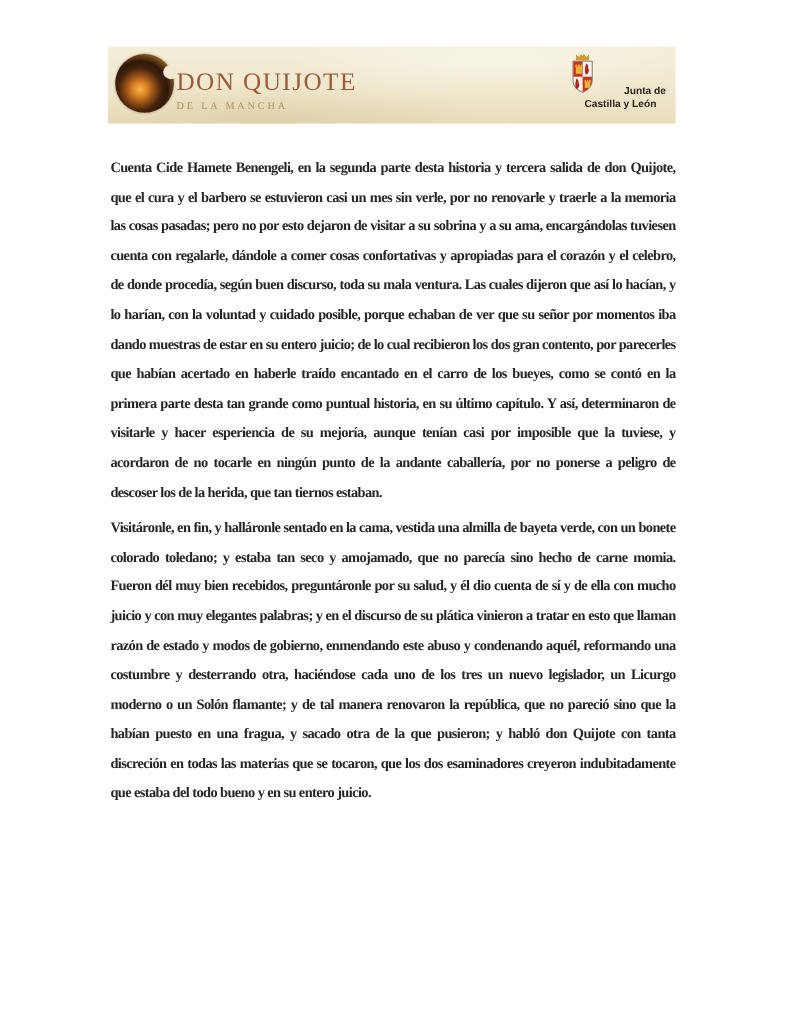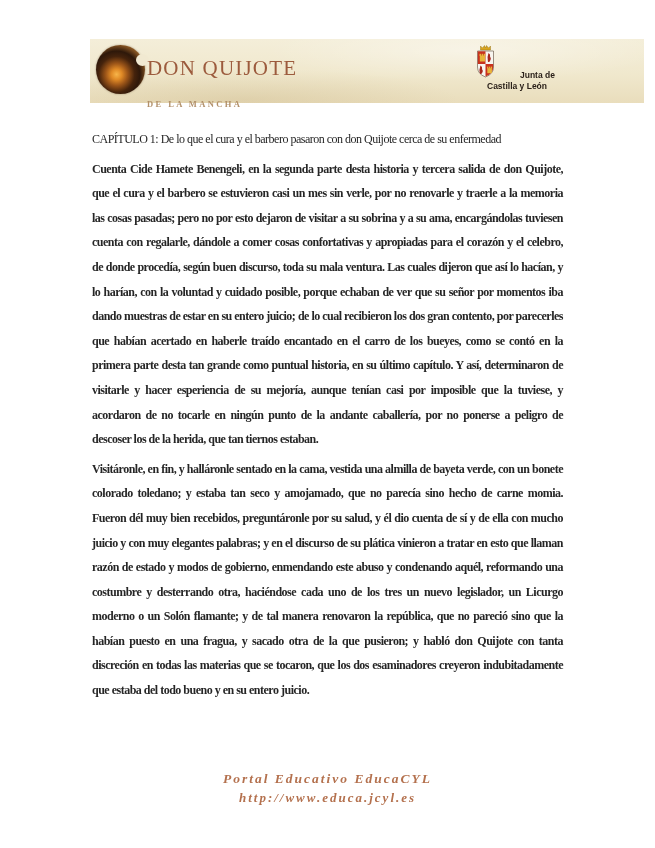--- a/index.html
+++ b/index.html
@@ -4,21 +4,21 @@
 <style>
   * { margin:0; padding:0; box-sizing:border-box; }
   html,body { background:#ffffff; }
   .page {
     position:relative; width:655px; height:848px; background:#ffffff;
     font-family:"Liberation Serif", serif; overflow:hidden;
   }
 
   
   .banner {
-    position:absolute; left:90px; top:39px; width:554px; height:64px;
+    position:absolute; left:90px; top:39px; width:473px; height:64px;
     background:
       radial-gradient(ellipse 60% 80% at 68% 18%, rgba(255,255,255,.40), transparent 60%),
       radial-gradient(ellipse 55% 70% at 28% 95%, rgba(185,160,105,.22), transparent 70%),
       linear-gradient(180deg, #f4eed9 0%, #f0e8cd 55%, #e9ddbc 100%);
   }
   .seal {
     position:absolute; left:6px; top:6px; width:49px; height:49px; border-radius:50%;
     background: radial-gradient(circle at 42% 60%,
       #f7b54a 0%, #e08a26 13%, #9c5518 27%, #45230c 44%,
       #2e180a 57%, #7c4d1f 71%, #a06a2c 81%, #5a3312 91%, #6b3d16 100%);
@@ -27,21 +27,21 @@
   .seal-notch {
     position:absolute; right:-4px; top:9px; width:13px; height:12px; border-radius:50%;
     background:#f1e9d1;
   }
   .title-block { position:absolute; left:57px; top:17px; }
   .banner-title {
     font-size:21px; letter-spacing:1.2px; color:#9c5b3d; font-weight:normal;
     font-family:"Liberation Serif", serif;
   }
   .banner-subtitle {
-    margin-top:18px; font-size:8.5px; letter-spacing:2.4px; color:#b2906a;font-weight:bold;
+    margin-top:2px; font-size:8.5px; letter-spacing:2.4px; color:#b2906a;
   }
 
   .junta { position:absolute; left:385px; top:4px; width:86px; height:56px; }
   .coat { position:absolute; left:0px; top:2px; width:21px; height:33px; }
   .junta-l1, .junta-l2 {
     position:absolute; font-family:"Liberation Sans", sans-serif;
     font-weight:bold; color:#2b211a; white-space:nowrap;
   }
   .junta-l1 { left:45px; top:27px; font-size:8.5px; }
   .junta-l2 { left:12px; top:38px; font-size:8.5px; }
@@ -92,23 +92,18 @@
         <rect x="11.6" y="21.6" width="1.3" height="2" fill="#e8b53a"></rect>
         <rect x="13.5" y="21.6" width="1.3" height="2" fill="#e8b53a"></rect>
         <rect x="15.4" y="21.6" width="1.2" height="2" fill="#e8b53a"></rect>
       </svg>
       <div class="junta-l1">Junta de</div>
       <div class="junta-l2">Castilla y León</div>
     </div>
   </div>
 
   <div class="content">
-    <p>CAPÍTULO 1: De lo que el cura y el barbero pasaron con don Quijote cerca de su enfermedad</p>
     <p class="just">Cuenta Cide Hamete Benengeli, en la segunda parte desta historia y tercera salida de don Quijote, que el cura y el barbero se estuvieron casi un mes sin verle, por no renovarle y traerle a la memoria las cosas pasadas; pero no por esto dejaron de visitar a su sobrina y a su ama, encargándolas tuviesen cuenta con regalarle, dándole a comer cosas confortativas y apropiadas para el corazón y el celebro, de donde procedía, según buen discurso, toda su mala ventura. Las cuales dijeron que así lo hacían, y lo harían, con la voluntad y cuidado posible, porque echaban de ver que su señor por momentos iba dando muestras de estar en su entero juicio; de lo cual recibieron los dos gran contento, por parecerles que habían acertado en haberle traído encantado en el carro de los bueyes, como se contó en la primera parte desta tan grande como puntual historia, en su último capítulo. Y así, determinaron de visitarle y hacer esperiencia de su mejoría, aunque tenían casi por imposible que la tuviese, y acordaron de no tocarle en ningún punto de la andante caballería, por no ponerse a peligro de descoser los de la herida, que tan tiernos estaban.</p>
     <p class="just">Visitáronle, en fin, y halláronle sentado en la cama, vestida una almilla de bayeta verde, con un bonete colorado toledano; y estaba tan seco y amojamado, que no parecía sino hecho de carne momia. Fueron dél muy bien recebidos, preguntáronle por su salud, y él dio cuenta de sí y de ella con mucho juicio y con muy elegantes palabras; y en el discurso de su plática vinieron a tratar en esto que llaman razón de estado y modos de gobierno, enmendando este abuso y condenando aquél, reformando una costumbre y desterrando otra, haciéndose cada uno de los tres un nuevo legislador, un Licurgo moderno o un Solón flamante; y de tal manera renovaron la república, que no pareció sino que la habían puesto en una fragua, y sacado otra de la que pusieron; y habló don Quijote con tanta discreción en todas las materias que se tocaron, que los dos esaminadores creyeron indubitadamente que estaba del todo bueno y en su entero juicio.</p>
   </div>
 
-  <div class="footer">
-    <div class="footer-line1">Portal Educativo EducaCYL</div>
-    <div class="footer-line2">http://www.educa.jcyl.es</div>
-  </div>
 
 </div>
 
 </body></html>

